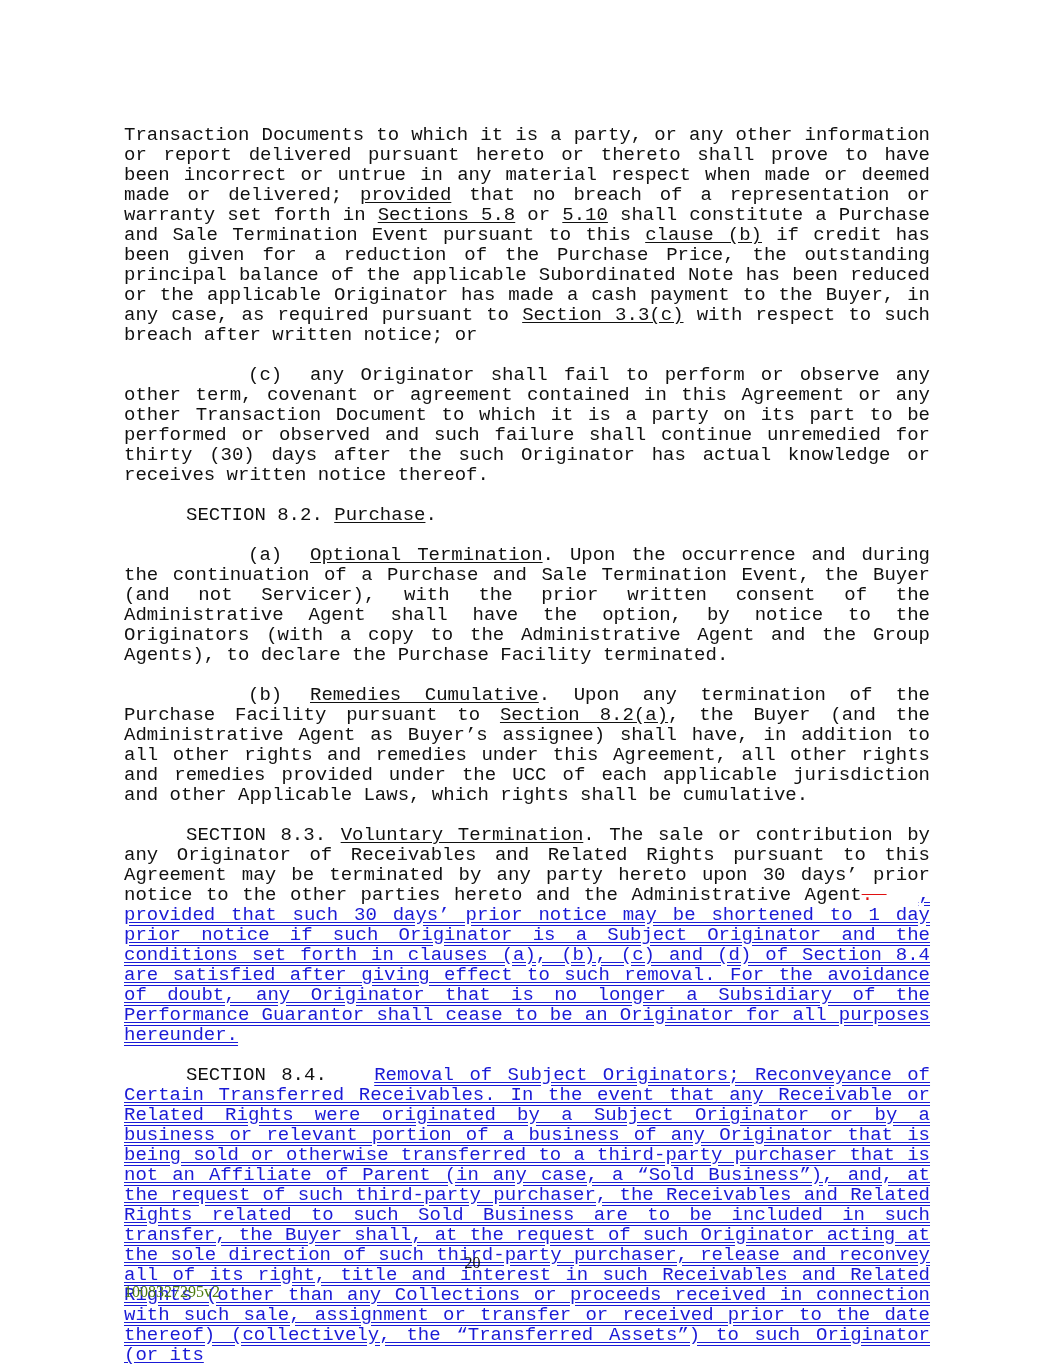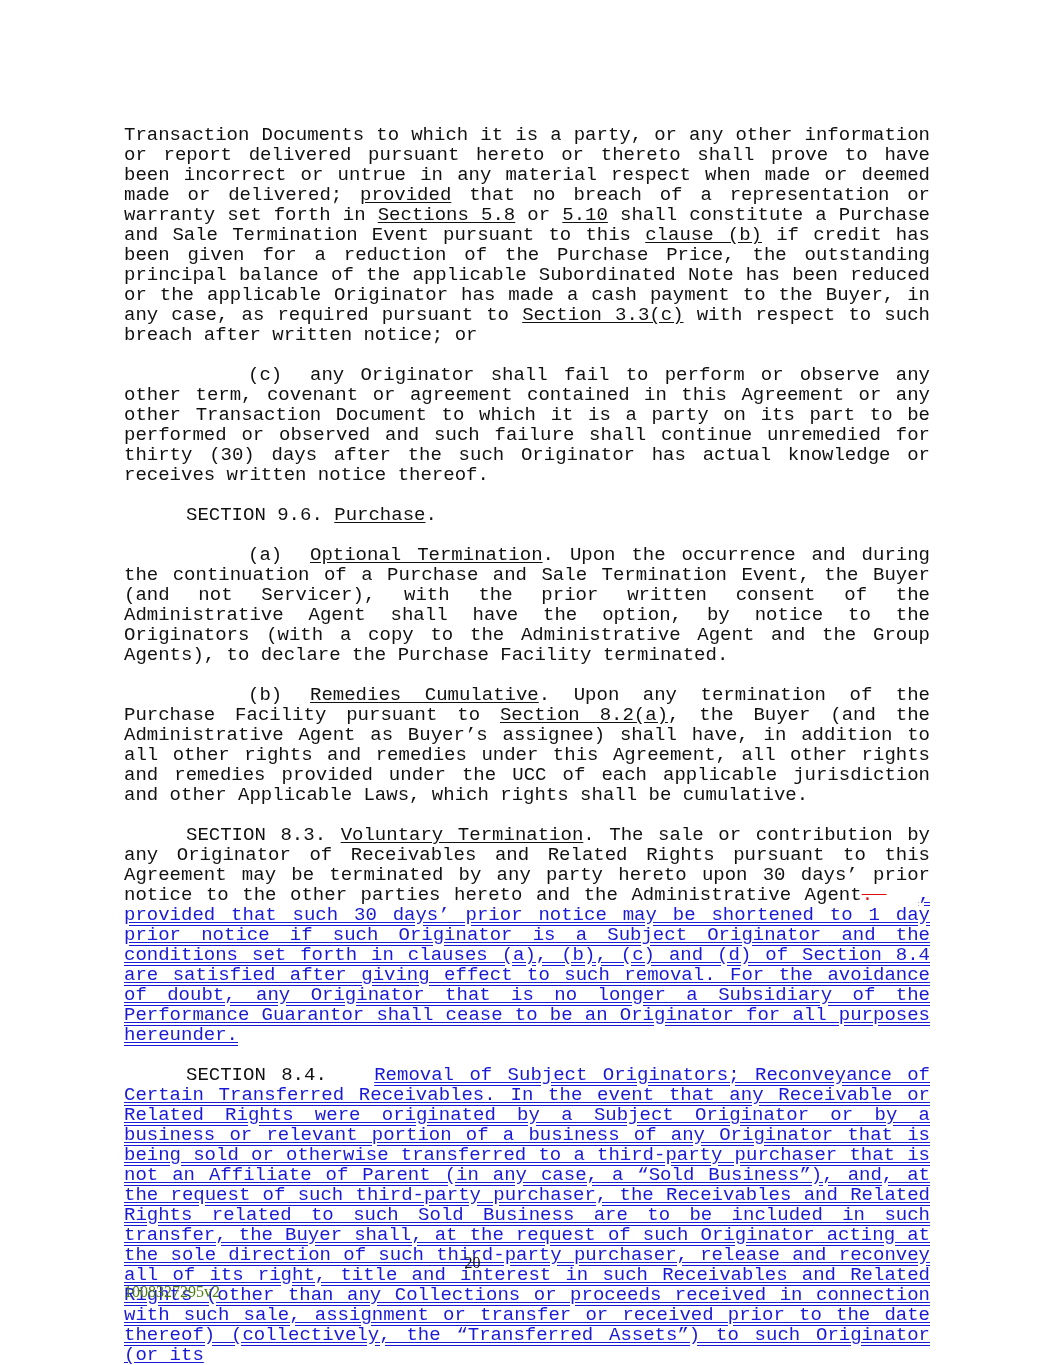--- a/index.html
+++ b/index.html
@@ -22,21 +22,21 @@
     font-family: "Liberation Serif", serif; font-size: 16px; color: #4d7c0f; }
 </style>
 </head>
 <body>
 
 <div class="page">
   <p><span>Transaction Documents to which it is a party, or any other information or report delivered pursuant hereto or thereto shall prove to have been incorrect or untrue in any material respect when made or deemed made or delivered; </span><span class="ul">provided</span><span> that no breach of a representation or warranty set forth in </span><span class="ul">Sections 5.8</span><span> or </span><span class="ul">5.10</span><span> shall constitute a Purchase and Sale Termination Event pursuant to this </span><span class="ul">clause (b)</span><span> if credit has been given for a reduction of the Purchase Price, the outstanding principal balance of the applicable Subordinated Note has been reduced or the applicable Originator has made a cash payment to the Buyer, in any case, as required pursuant to </span><span class="ul">Section  3.3(c)</span><span> with respect to such breach after written notice; or</span></p>
 
   <p class="sub"><span class="tab">(c)</span><span>any Originator shall fail to perform or observe any other term, covenant or agreement contained in this Agreement or any other Transaction Document to which it is a party on its part to be performed or observed and such failure shall continue unremedied for thirty (30) days after the such Originator has actual knowledge or receives written notice thereof.</span></p>
 
-  <p class="sec"><span>SECTION 9.6.  </span><span class="ul">Purchase</span><span>.</span></p>
+  <p class="sec"><span>SECTION 8.2.  </span><span class="ul">Purchase</span><span>.</span></p>
 
   <p class="sub"><span class="tab">(a)</span><span class="ul">Optional Termination</span><span>.  Upon the occurrence and during the continuation of a Purchase and Sale Termination Event, the Buyer (and not Servicer), with the prior written consent of the Administrative Agent shall have the option, by notice to the Originators (with a copy to the Administrative Agent and the Group Agents), to declare the Purchase Facility terminated.</span></p>
 
   <p class="sub"><span class="tab">(b)</span><span class="ul">Remedies Cumulative</span><span>.  Upon any termination of the Purchase Facility pursuant to </span><span class="ul">Section 8.2(a)</span><span>, the Buyer (and the Administrative Agent as Buyer’s assignee) shall have, in addition to all other rights and remedies under this Agreement, all other rights and remedies provided under the UCC of each applicable jurisdiction and other Applicable Laws, which rights shall be cumulative.</span></p>
 
   <p class="sec"><span>SECTION 8.3.  </span><span class="ul">Voluntary Termination</span><span>.  The sale or contribution by any Originator of Receivables and Related Rights pursuant to this Agreement may be terminated by any party hereto upon 30 days’ prior notice to the other parties hereto and the Administrative Agent</span><span class="del">.  </span><span class="ins">, provided that such 30 days’ prior notice may be shortened to 1 day prior notice if such Originator is a Subject Originator and the conditions set forth in clauses (a), (b), (c) and (d) of Section 8.4 are satisfied after giving effect to such removal.  For the avoidance of doubt, any Originator that is no longer a Subsidiary of the Performance Guarantor shall cease to be an Originator for all purposes hereunder.</span></p>
 
   <p class="sec"><span>SECTION 8.4.  </span><span class="ins">Removal of Subject Originators; Reconveyance of Certain Transferred Receivables.  In the event that any Receivable or Related Rights were originated by a Subject Originator or by a business or relevant portion of a business of any Originator that is being sold or otherwise transferred to a third-party purchaser that is not an Affiliate of Parent (in any case, a “Sold Business”), and, at the request of such third-party purchaser, the Receivables and Related Rights related to such Sold Business are to be included in such transfer, the Buyer shall, at the request of such Originator acting at the sole direction of such third-party purchaser, release and reconvey all of its right, title and interest in such Receivables and Related Rights (other than any Collections or proceeds received in connection with such sale, assignment or transfer or received prior to the date thereof) (collectively, the “Transferred Assets”) to such Originator (or its</span></p>
 </div>
 

